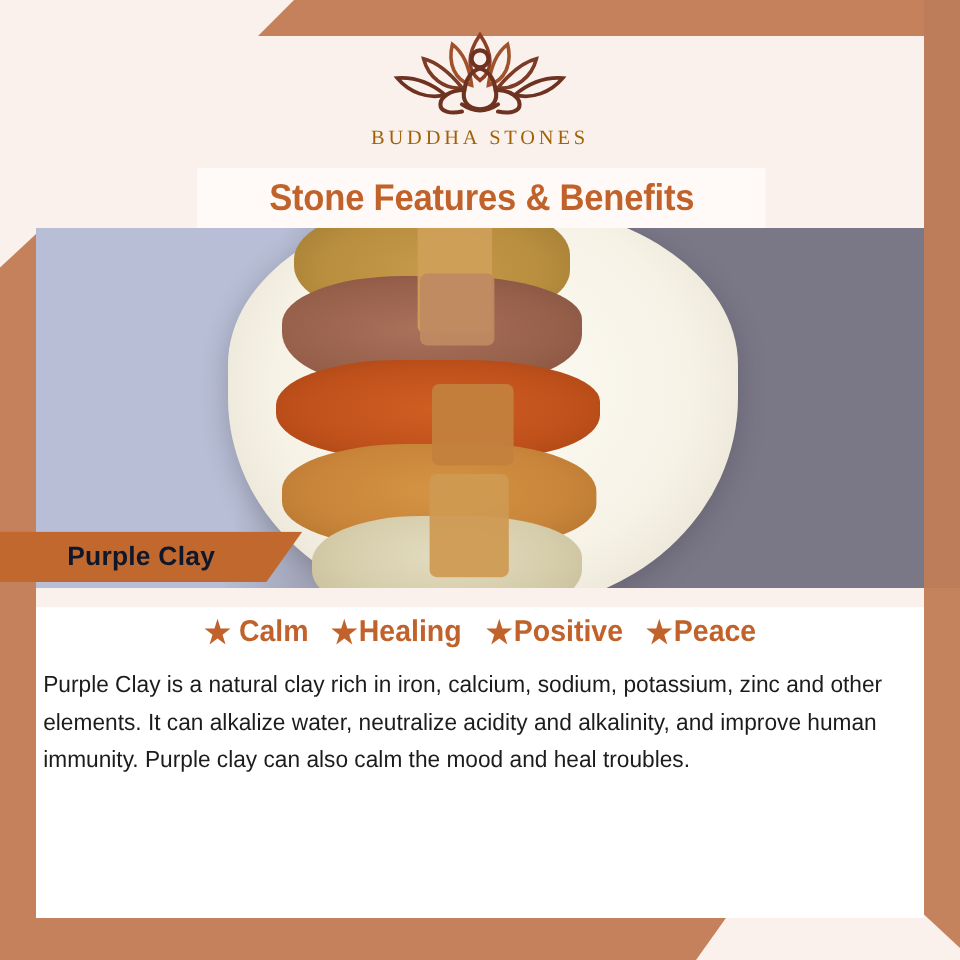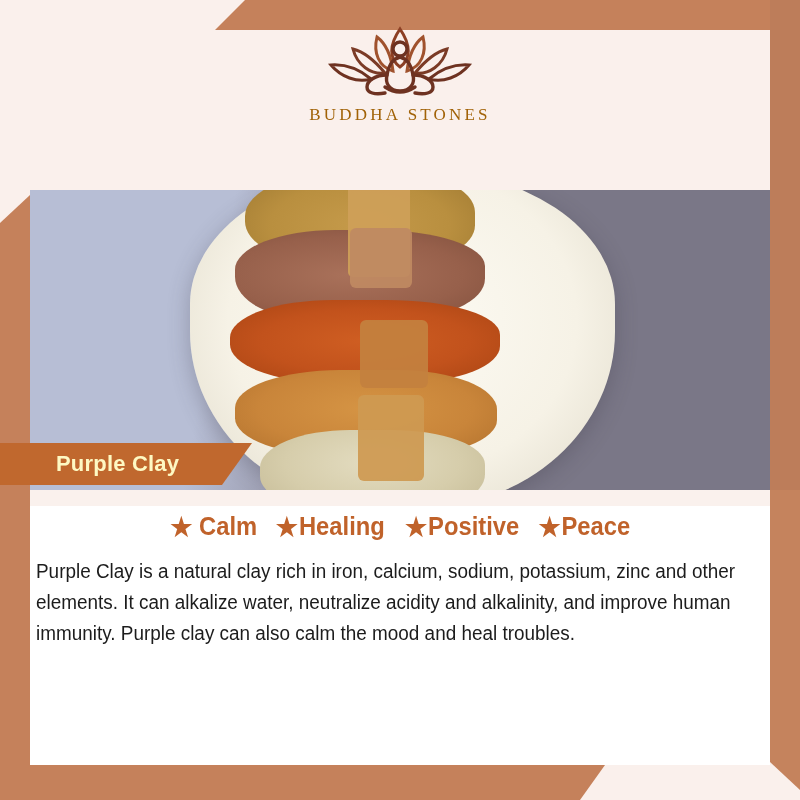--- a/index.html
+++ b/index.html
@@ -106,21 +106,21 @@
 
   
   .clay-tab{
     position:absolute; left:0; top:443px; width:252px; height:42px;
     background:#c0682e;
     clip-path:polygon(0 0, 100% 0, calc(100% - 30px) 100%, 0 100%);
     display:flex; align-items:center;
     z-index:7;
   }
   .clay-tab-label{
-    margin-left:56px; color:#fef9c3; font-size:22px; font-weight:bold;
+    margin-left:56px; color:#0f172a; font-size:22px; font-weight:bold;
     letter-spacing:0.2px;
   }
 
   
   .content-panel{
     position:absolute; left:30px; top:490px; width:740px; height:275px;
     background:#ffffff;
     z-index:4;
   }
   .content-topfade{
@@ -178,20 +178,23 @@
           <path d="M85 36 C 77 38, 73 46, 72 54 C 70 62, 74 70, 85 70 C 96 70, 100 62, 98 54 C 97 46, 93 38, 85 36 Z"></path>
           <path d="M72 54 C 60 54, 52 60, 52 66 C 52 72, 60 74, 70 72"></path>
           <path d="M98 54 C 110 54, 118 60, 118 66 C 118 72, 110 74, 100 72"></path>
           <path d="M70 66 C 76 70, 80 71, 85 71 C 90 71, 94 70, 100 66"></path>
         </g>
       </svg>
     </span>
     <div class="brand-name">BUDDHA STONES</div>
   </div>
 
+  <div class="title-banner">
+    <div class="title-text">Stone Features &amp; Benefits</div>
+  </div>
 
   <div class="photo-band">
     <div class="dish"></div>
     <div class="powder p1"></div>
     <div class="powder p2"></div>
     <div class="powder p3"></div>
     <div class="powder p4"></div>
     <div class="powder p5"></div>
     <div class="swatch s1"></div>
     <div class="swatch s2"></div>

